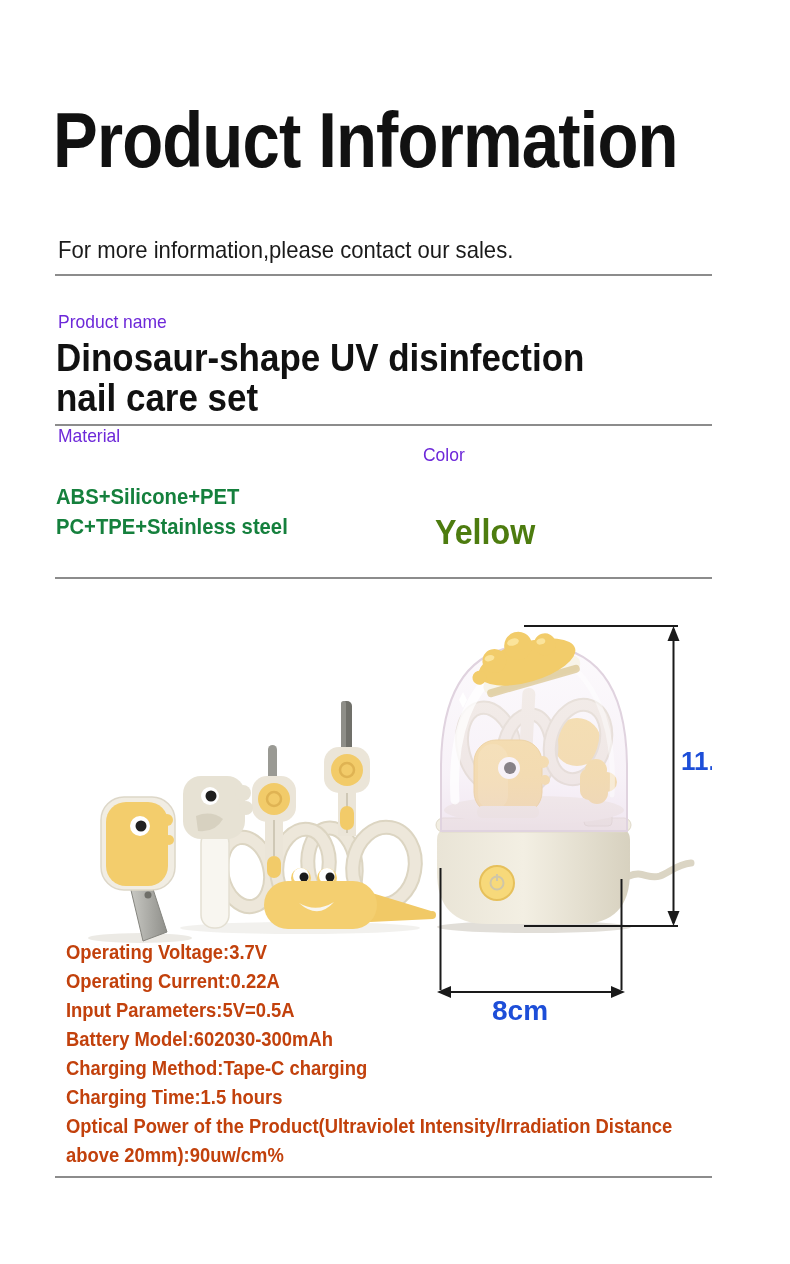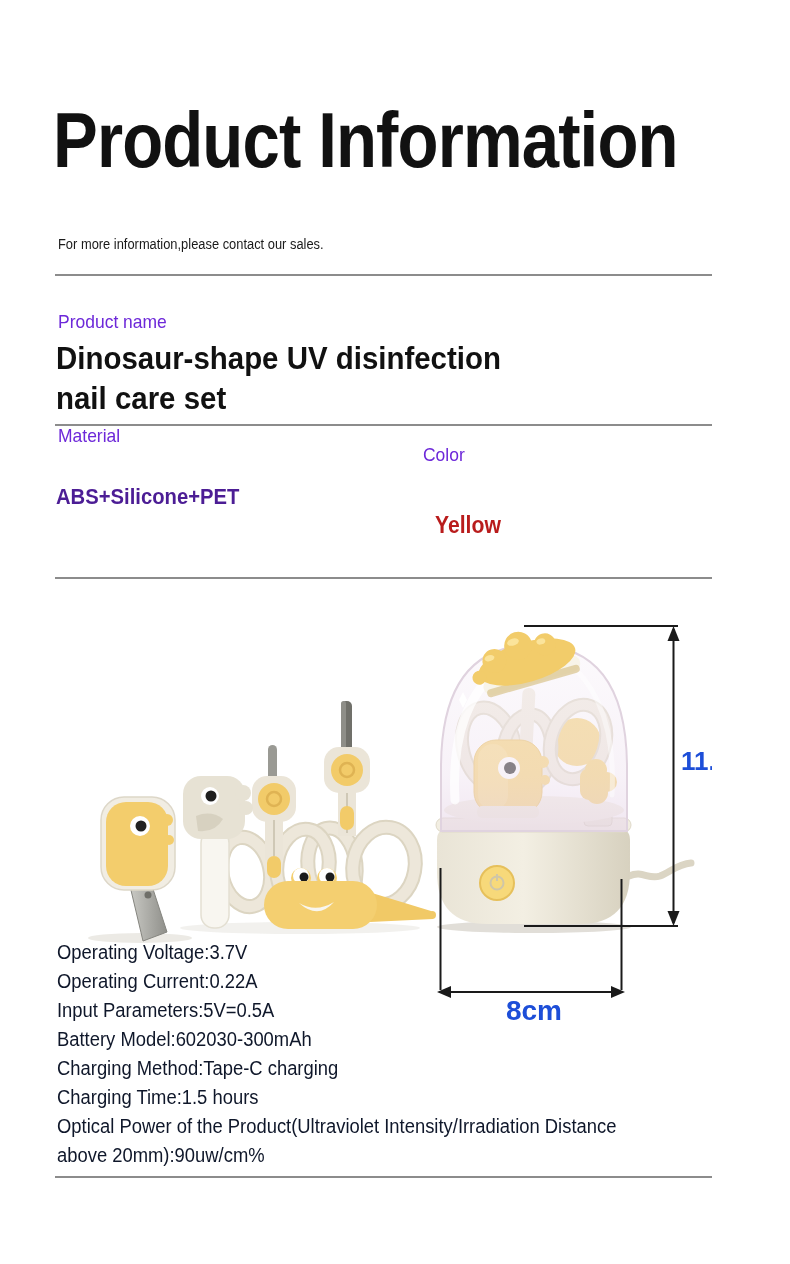--- a/index.html
+++ b/index.html
@@ -6,28 +6,28 @@
   .page{
     position:relative;width:712px;height:1264px;background:#ffffff;overflow:hidden;
     font-family:"Liberation Sans","DejaVu Sans",sans-serif;color:#141414;
   }
   .abs{position:absolute;}
   .cond{display:inline-block;transform:scaleX(0.92);transform-origin:left top;white-space:nowrap;}
   .title{
     left:53px;top:100px;font-size:78px;font-weight:700;line-height:1.05;letter-spacing:-1px;
     transform:scaleX(0.86);transform-origin:left top;white-space:nowrap;color:#111;
   }
-  .contact{left:58px;top:236px;font-size:14px;font-weight:400;color:#1a1a1a;}
+  .contact{left:58px;top:236px;font-size:24px;font-weight:400;color:#1a1a1a;}
   .rule{left:55px;width:691px;height:2px;background:#8c8c8c;}
   .small-label{font-size:19px;font-weight:400;color:#6d28d9;}
-  .pname{left:56px;top:338px;font-size:32px;font-weight:700;line-height:40px;color:#111;}
-  .material-vals{left:56px;top:482px;font-size:22px;font-weight:700;line-height:30px;color:#4c1d95;}
-  .color-val{left:435px;top:512px;font-size:23px;font-weight:700;color:#b91c1c;text-align:center;}
+  .pname{left:56px;top:338px;font-size:38px;font-weight:700;line-height:40px;color:#111;}
+  .material-vals{left:56px;top:482px;font-size:22px;font-weight:700;line-height:30px;color:#15803d;}
+  .color-val{left:435px;top:512px;font-size:35px;font-weight:700;color:#4d7c0f;text-align:center;}
   .dim-label{font-size:26px;font-weight:700;color:#1d4ed8;}
-  .specs{left:57px;top:938px;font-size:20px;font-weight:400;line-height:29px;color:#0f172a;}
+  .specs{left:66px;top:938px;font-size:20px;font-weight:700;line-height:29px;color:#c2410c;}
   .specs div{transform:scaleX(0.92);transform-origin:left top;white-space:nowrap;}
   svg{display:block;}
 </style>
 </head>
 <body>
 
 <div class="page">
 
   <div class="abs title">Product Information</div>
   <div class="abs contact"><span class="cond">For more information,please contact our sales.</span></div>
@@ -36,20 +36,21 @@
   <div class="abs small-label" style="left:58px;top:311px"><span class="cond">Product name</span></div>
   <div class="abs pname">
     <div><span class="cond">Dinosaur-shape UV disinfection</span></div>
     <div><span class="cond">nail care set</span></div>
   </div>
   <div class="abs rule" style="top:424px"></div>
 
   <div class="abs small-label" style="left:58px;top:425px"><span class="cond">Material</span></div>
   <div class="abs material-vals">
     <div><span class="cond">ABS+Silicone+PET</span></div>
+    <div><span class="cond">PC+TPE+Stainless steel</span></div>
   </div>
   <div class="abs small-label" style="left:423px;top:444px"><span class="cond">Color</span></div>
   <div class="abs color-val"><span class="cond">Yellow</span></div>
   <div class="abs rule" style="top:577px"></div>
 
   <svg class="abs" style="left:0;top:0" width="790" height="1264" viewBox="0 0 790 1264">
     <defs>
       <linearGradient id="baseGrad" x1="0" y1="0" x2="1" y2="0">
         <stop offset="0" stop-color="#E9E4D6"></stop>
           <stop offset="0.45" stop-color="#F3EFE3"></stop>
@@ -212,21 +213,21 @@
     <g stroke="#1A1A1A" stroke-width="2">
       <line x1="440.5" y1="868" x2="440.5" y2="990"></line>
       <line x1="621.5" y1="879" x2="621.5" y2="990"></line>
       <line x1="443" y1="992" x2="619" y2="992"></line>
     </g>
     <polygon points="437,992 451,986 451,998" fill="#1A1A1A"></polygon>
     <polygon points="625,992 611,986 611,998" fill="#1A1A1A"></polygon>
   </svg>
 
   <div class="abs dim-label" style="left:681px;top:746px">11.5cm</div>
-  <div class="abs dim-label" style="left:492px;top:995px;width:84px;text-align:center;font-size:28px">8cm</div>
+  <div class="abs dim-label" style="left:492px;top:995px;width:84px;text-align:left;font-size:28px">8cm</div>
 
   <div class="abs specs">
     <div>Operating Voltage:3.7V</div>
     <div>Operating Current:0.22A</div>
     <div>Input Parameters:5V=0.5A</div>
     <div>Battery Model:602030-300mAh</div>
     <div>Charging Method:Tape-C charging</div>
     <div>Charging Time:1.5 hours</div>
     <div>Optical Power of the Product(Ultraviolet Intensity/Irradiation Distance</div>
     <div>above 20mm):90uw/cm%</div>

